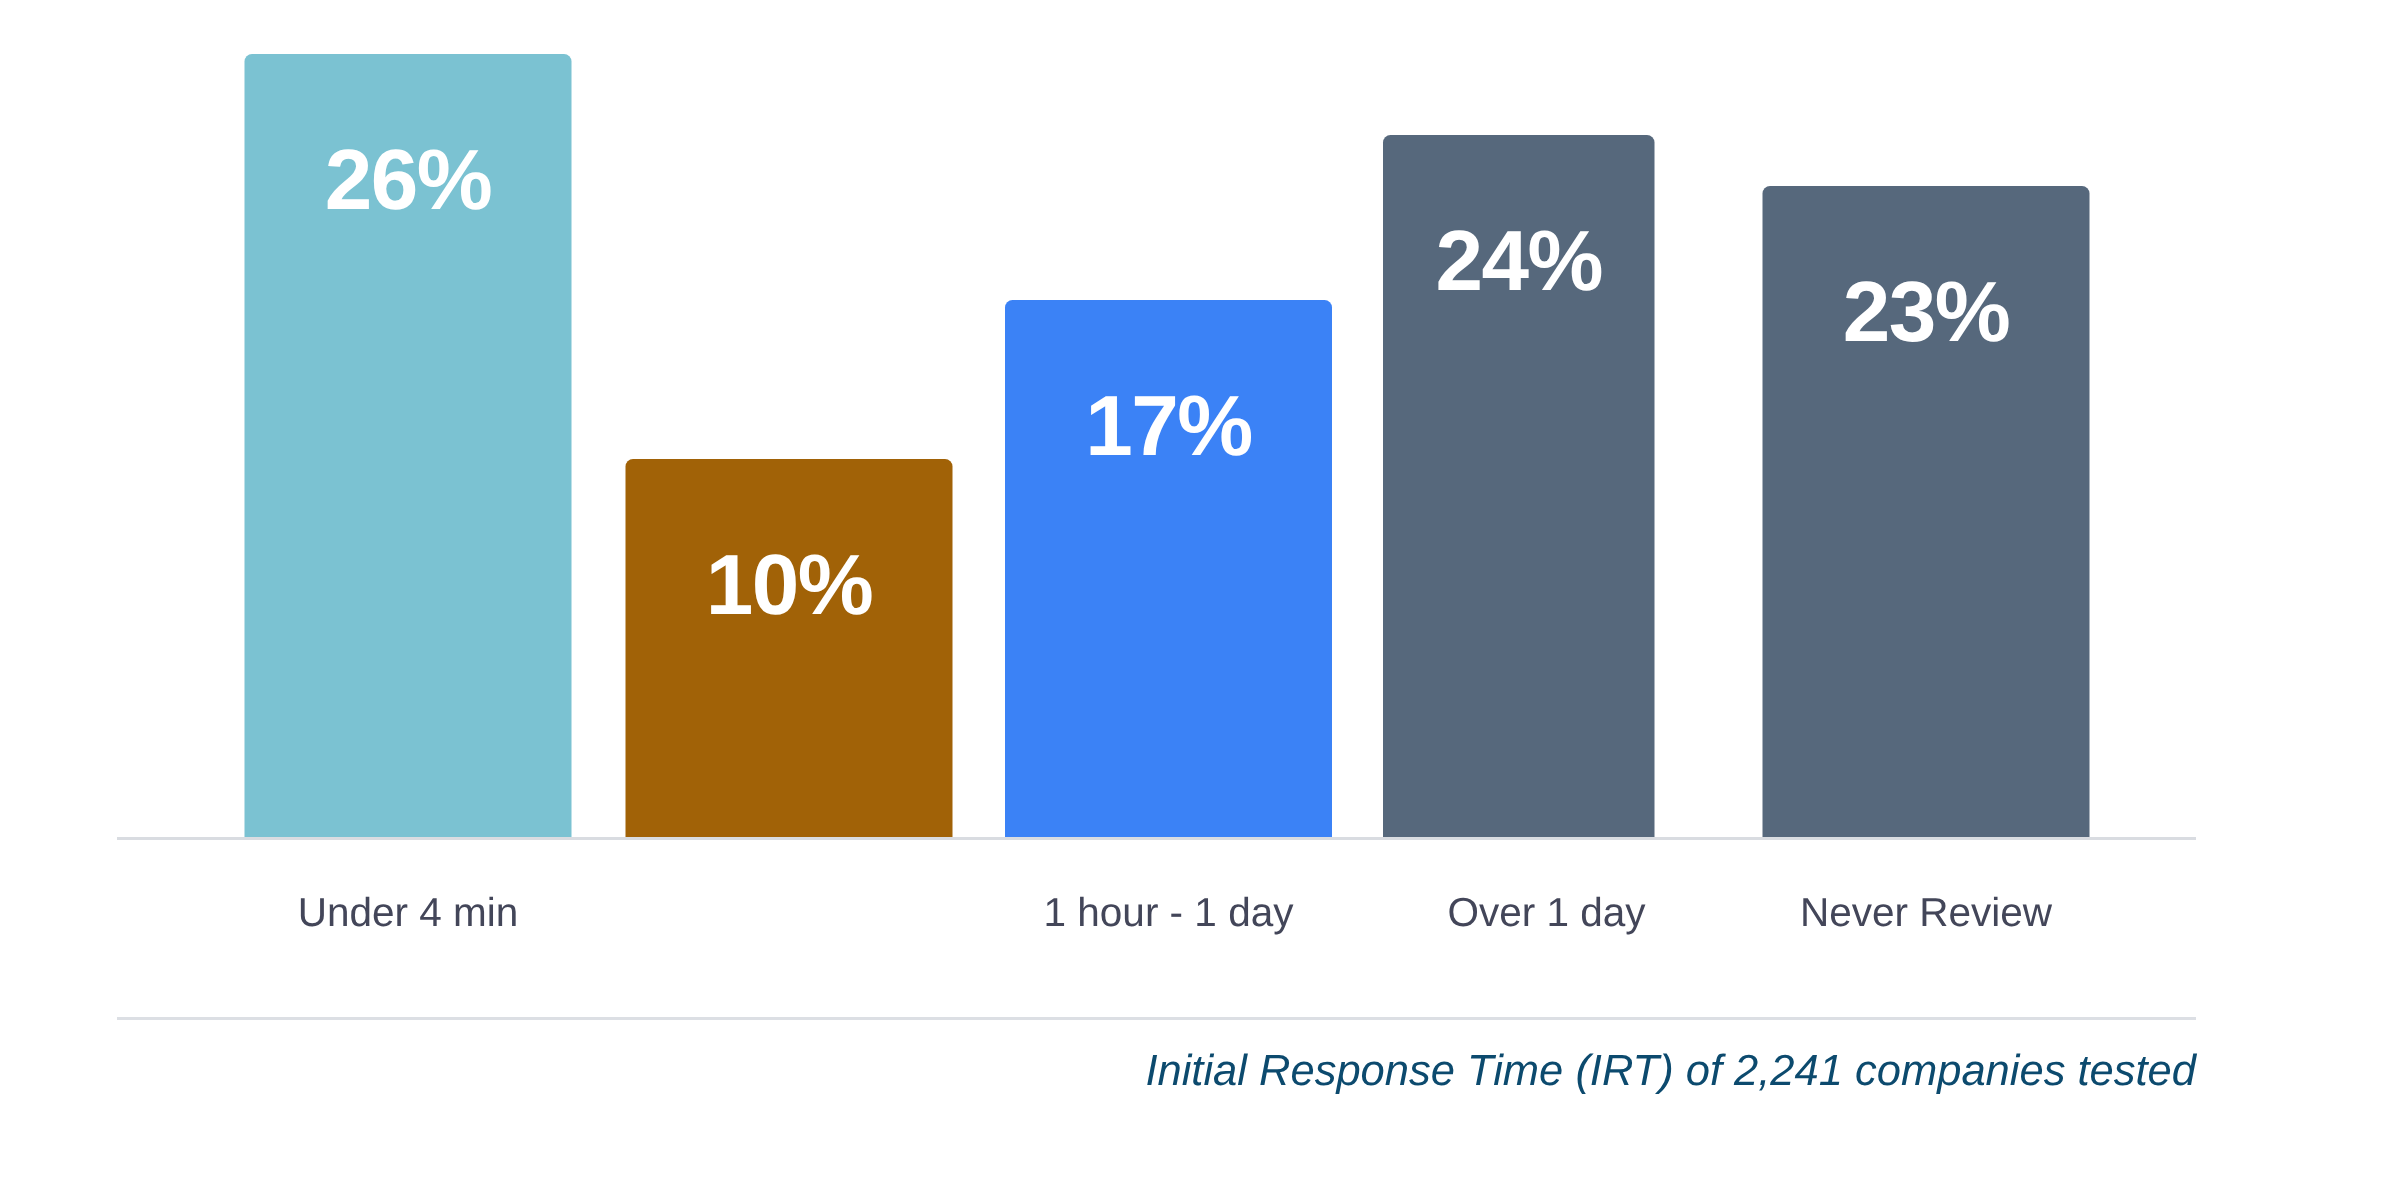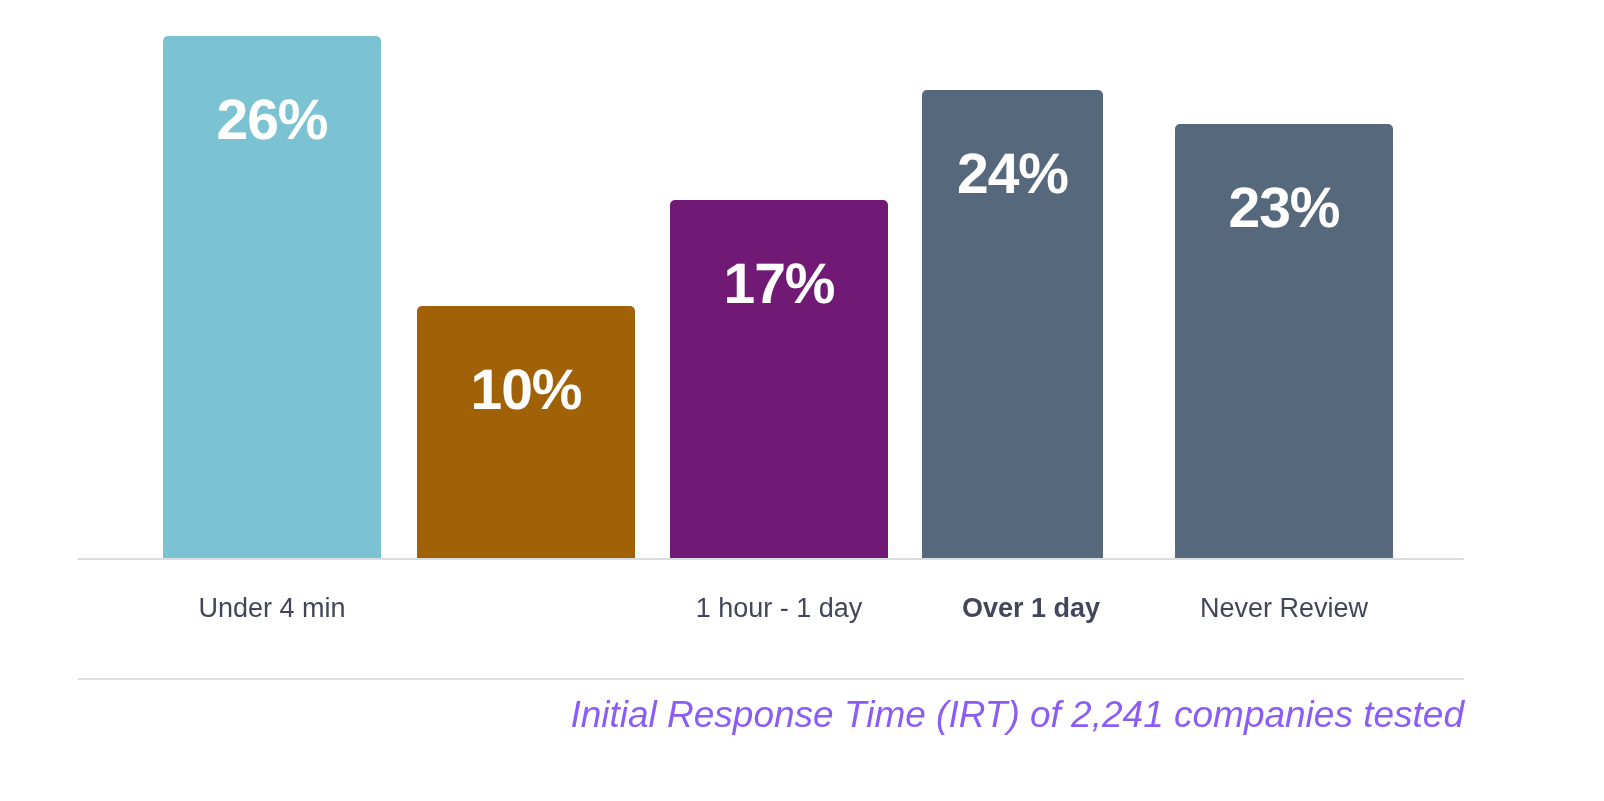--- a/index.html
+++ b/index.html
@@ -94,56 +94,56 @@
 
   
   #footer {
     position: absolute;
     left: 78px;
     top: 672px;
     width: 1386px;
     text-align: right;
   }
   .footer-line {
-    color: #8b5cf6;
-    font-size: 37px;
+    color: #0c4a6e;
+    font-size: 29px;
     font-style: italic;
     line-height: 53px;
     white-space: nowrap;
   }
 </style>
 </head>
 <body>
 
 <div id="card">
 
   <div id="plot">
     <div class="bar" style="left:85px; width:218px; height:523px; background:#7bc2d2;">
       <span class="bar-value">26%</span>
     </div>
     <div class="bar" style="left:339px; width:218px; height:253px; background:#a16207;">
       <span class="bar-value">10%</span>
     </div>
-    <div class="bar" style="left:592px; width:218px; height:359px; background:#701a75;">
+    <div class="bar" style="left:592px; width:218px; height:359px; background:#3b82f6;">
       <span class="bar-value">17%</span>
     </div>
     <div class="bar" style="left:844px; width:181px; height:469px; background:#56687c;">
       <span class="bar-value">24%</span>
     </div>
     <div class="bar" style="left:1097px; width:218px; height:435px; background:#56687c;">
       <span class="bar-value">23%</span>
     </div>
   </div>
 
   <div id="axis-line"></div>
 
   <div id="cat-labels">
     <div class="cat-label" style="left:85px; width:218px;">Under 4 min</div>
     <div class="cat-label" style="left:592px; width:218px;">1 hour - 1 day</div>
-    <div class="cat-label" style="left:844px; width:218px;font-weight:bold;">Over 1 day</div>
+    <div class="cat-label" style="left:844px; width:218px;">Over 1 day</div>
     <div class="cat-label" style="left:1097px; width:218px;">Never Review</div>
   </div>
 
   <div id="footer-divider"></div>
 
   <div id="footer">
     <div class="footer-line">Initial Response Time (IRT) of 2,241 companies tested</div>
   </div>
 
 </div>

